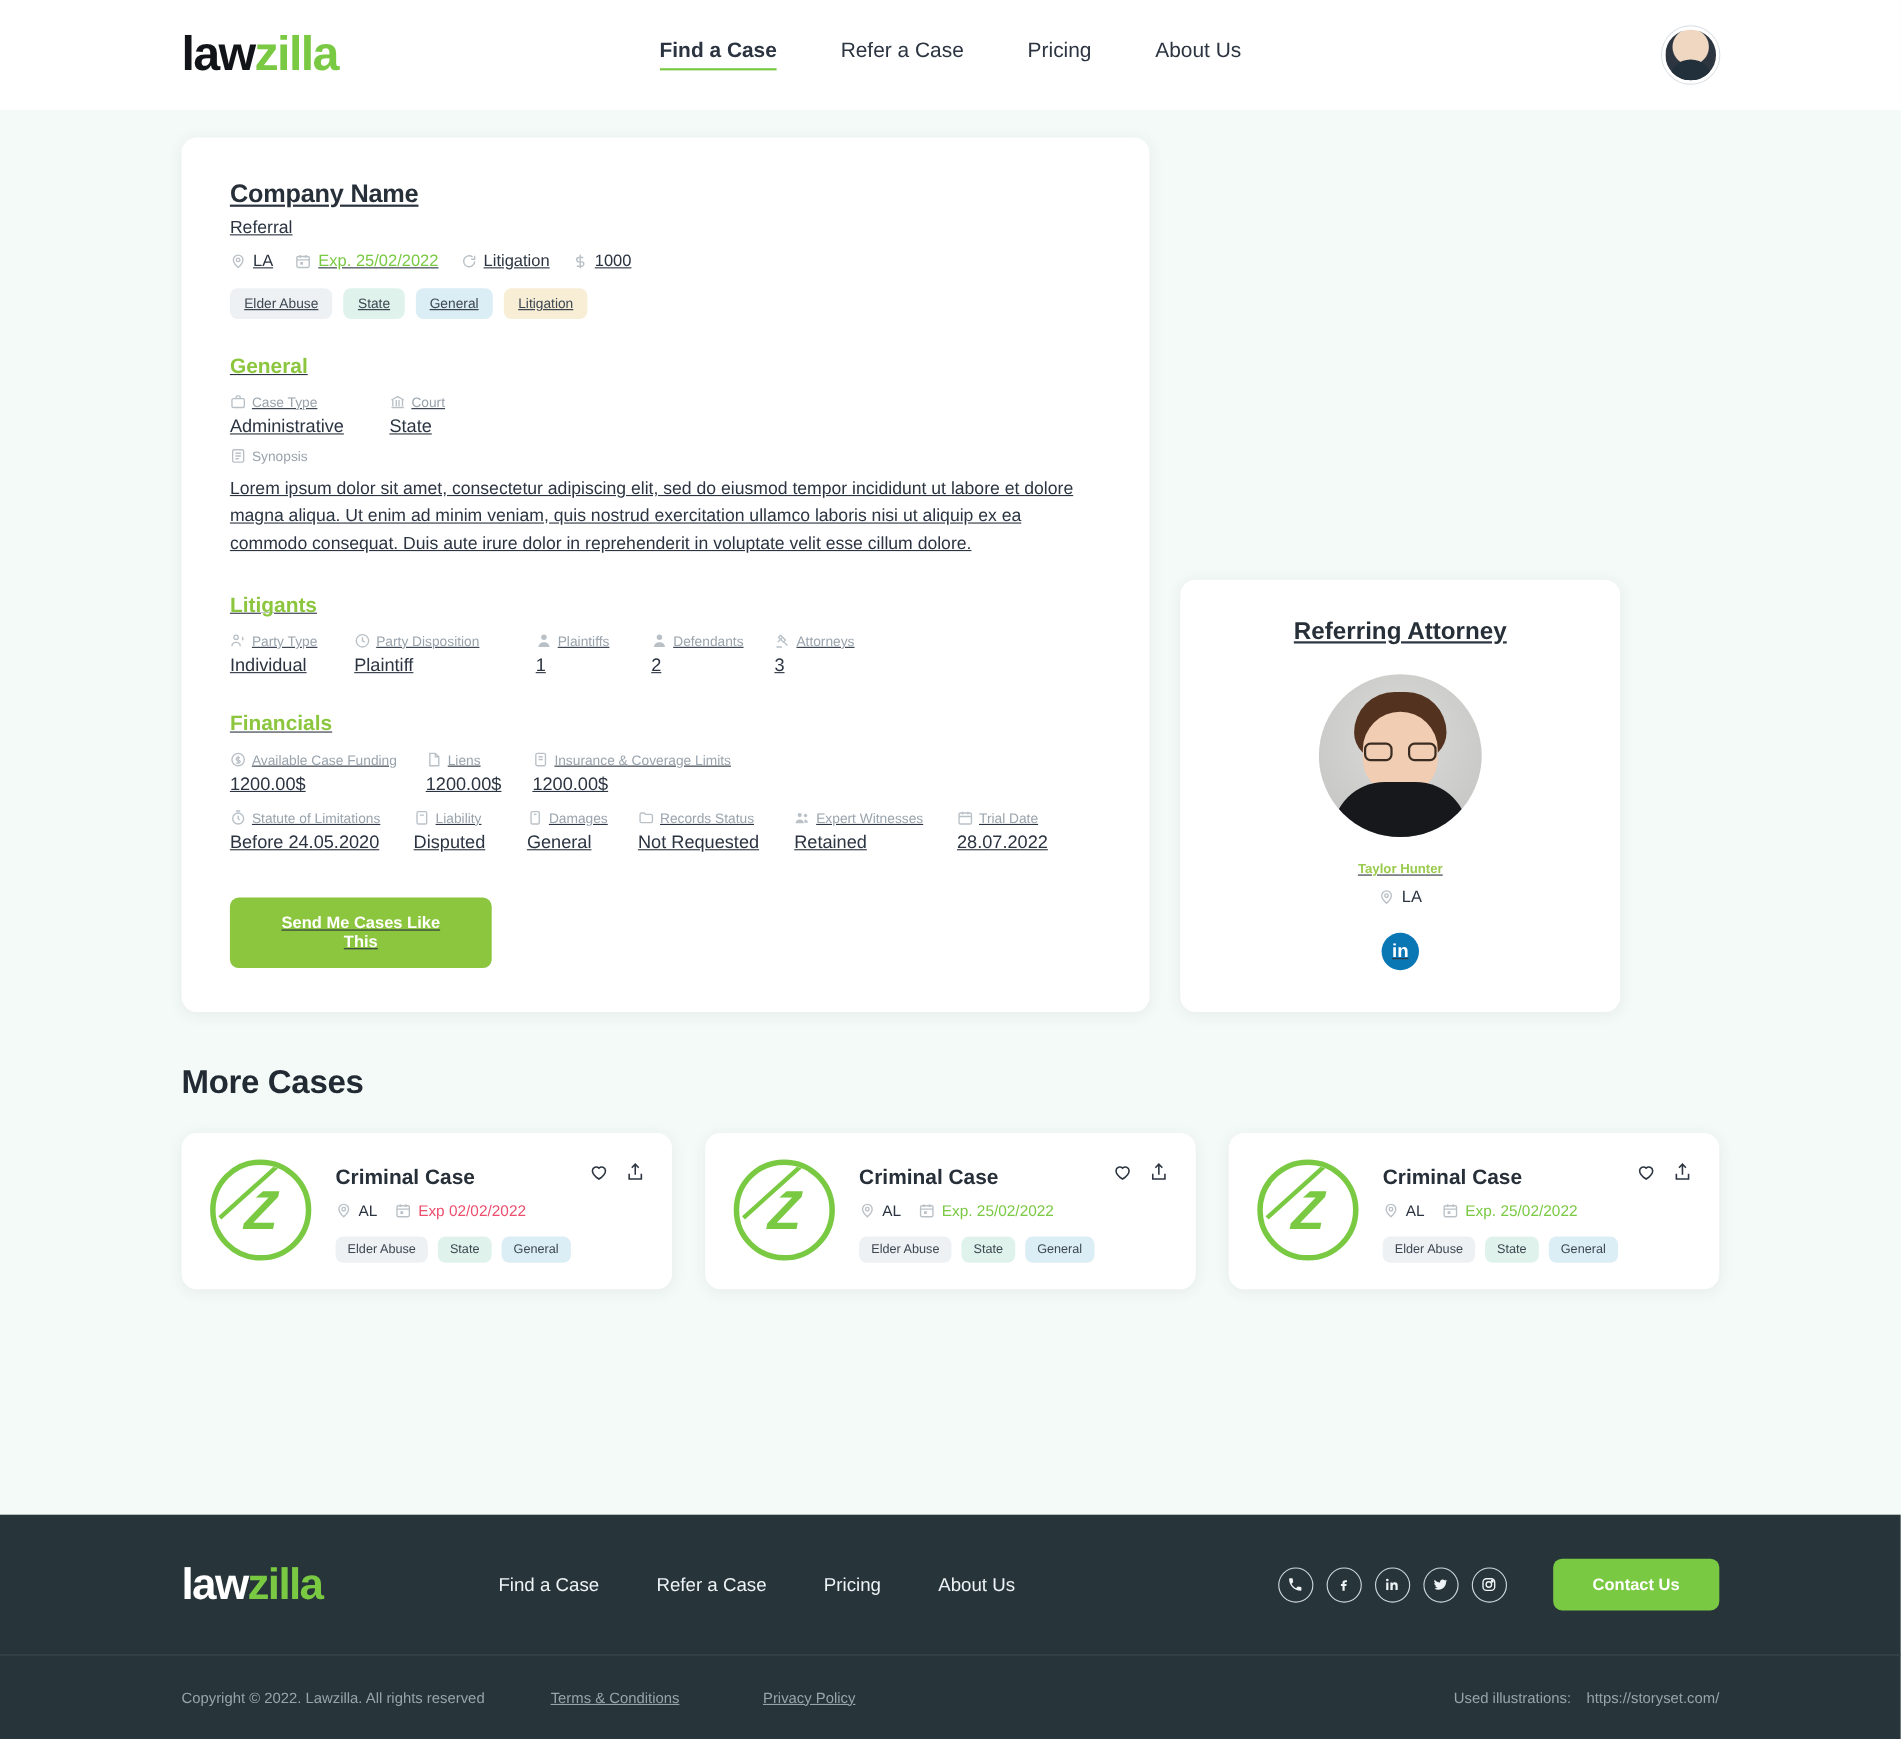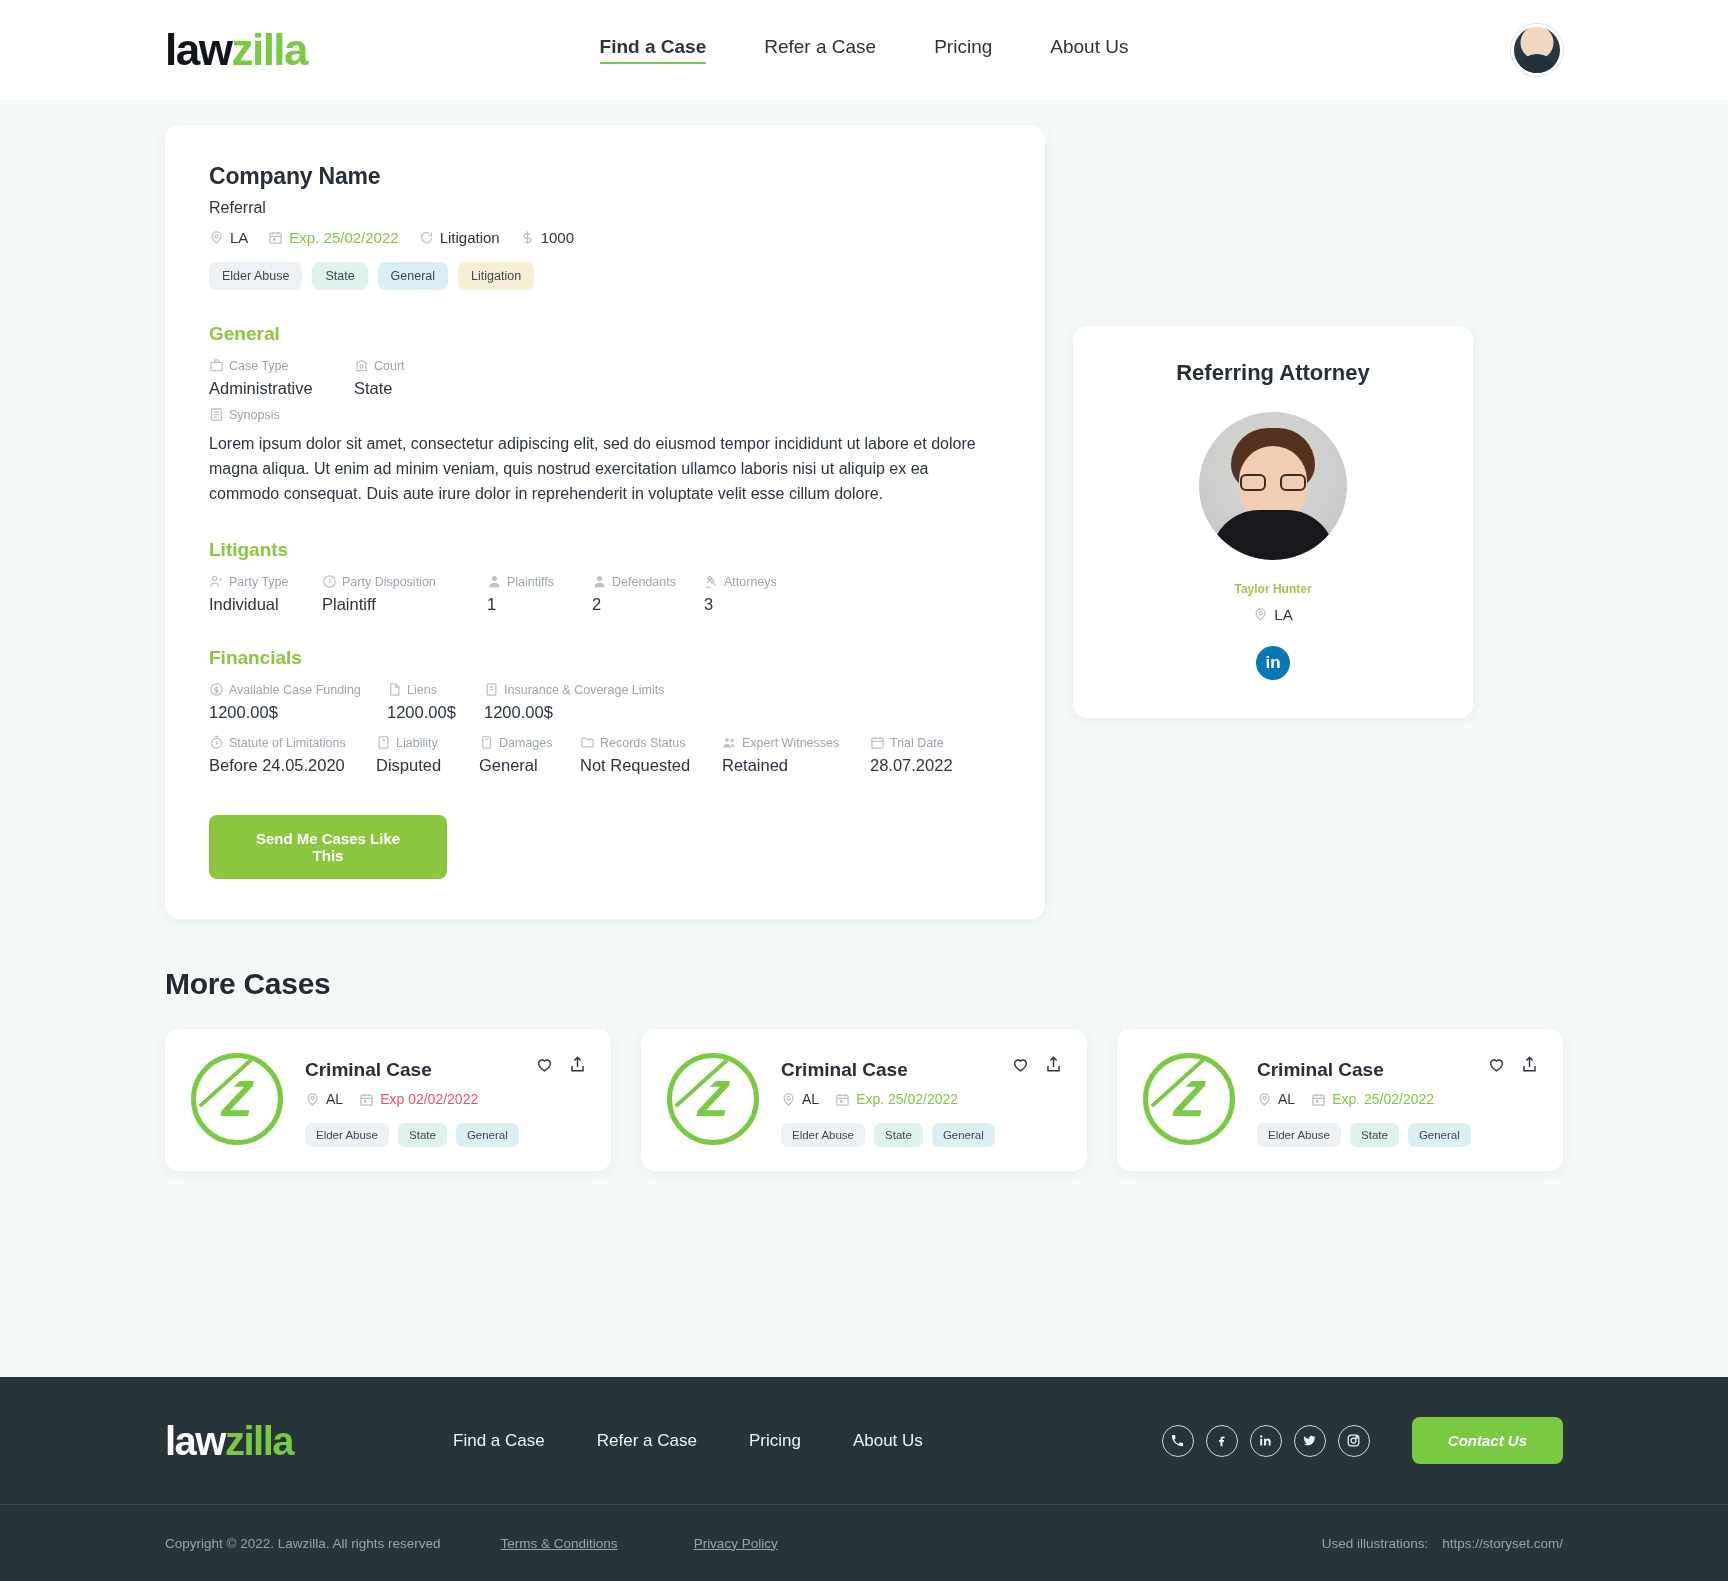--- a/index.html
+++ b/index.html
@@ -34,21 +34,21 @@
                 linear-gradient(180deg,#2c3540 0 100%);
     overflow: hidden; position: relative; cursor: pointer;
   }
   .avatar-btn::after {
     content:""; position:absolute; left:50%; top:58%; transform:translateX(-50%);
     width: 40px; height: 30px; border-radius: 20px 20px 0 0; background:#22303c;
   }
 
   
   .main { flex: 1 1 auto; padding: 25px 165px 0 165px; background: #f4faf7; }
-  .grid { display: flex; gap: 28px; align-items: center; }
+  .grid { display: flex; gap: 28px; align-items: flex-end; text-decoration: underline; }
 
   .card {
     background: #fff; border-radius: 14px;
     box-shadow: 0 2px 14px rgba(30,50,60,.07);
   }
   .case-card { width: 880px; padding: 38px 44px 40px 44px; }
   .side-card { width: 400px; padding: 34px 30px 38px 30px; text-align: center; }
 
   .company-name { font-size: 23px; font-weight: 700; color: #272f39; letter-spacing:-.2px; }
   .referral { font-size: 16px; margin-top: 9px; color: #2b3440; }
@@ -151,21 +151,21 @@
   .fnav { display: flex; gap: 52px; margin-left: 160px; }
   .fnav a { color: #eef3f5; font-size: 17px; text-decoration: none; }
   .socials { display: flex; gap: 12px; margin-left: auto; }
   .soc {
     width: 32px; height: 32px; border-radius: 50%; border: 1.3px solid #cfd8dc; color: #eef3f5;
     display: flex; align-items: center; justify-content: center; cursor: pointer;
   }
   .soc svg { width: 15px; height: 15px; }
   .contact-btn {
     margin-left: 42px; background: #7ac943; color: #fff; font-size: 15px; font-weight: 700;
-    border: none; border-radius: 8px; padding: 15px 36px; cursor: pointer; font-family: inherit; font-style: italic;
+    border: none; border-radius: 8px; padding: 15px 36px; cursor: pointer; font-family: inherit;
   }
   .footer-bottom {
     height: 76px; display: flex; align-items: center; padding: 0 165px;
     font-size: 13.5px; color: #98a4aa;
   }
   .footer-bottom .links { display: flex; gap: 76px; margin-left: 60px; text-decoration: underline; }
   .footer-bottom a { color: #98a4aa; text-decoration: none; }
   .footer-bottom .right { margin-left: auto; display: flex; gap: 14px; }
 </style>
 </head>

